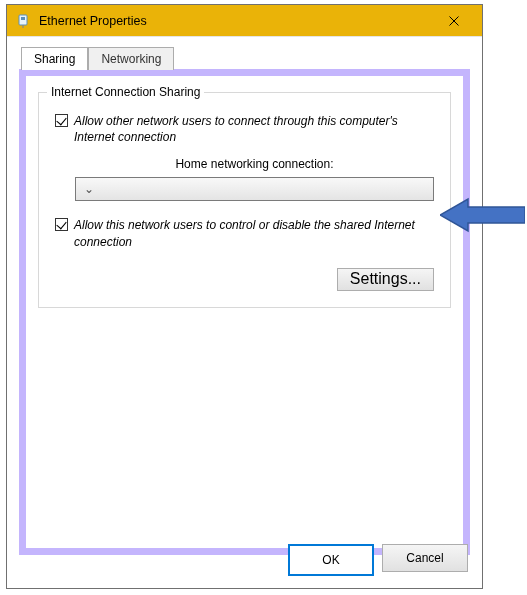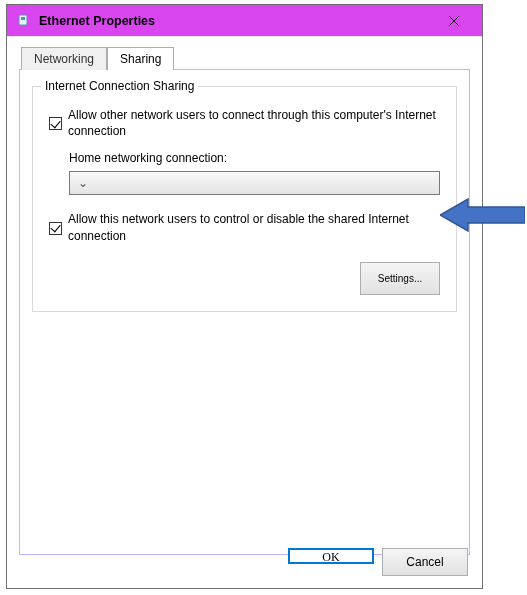--- a/index.html
+++ b/index.html
@@ -18,23 +18,22 @@
       border: 1px solid #707070;
       position: relative;
       margin-left: 6px;
       margin-top: 4px;
     }
     .titlebar {
       height: 32px;
       display: flex;
       align-items: center;
       padding: 0 8px;
-      background: #d946ef;
+      background: #eab308;
       border-bottom: 1px solid #e5e5e5;
-      font-weight: bold;
     }
     .titlebar .app-icon {
       width: 16px;
       height: 16px;
       margin-right: 8px;
       display: flex;
       align-items: center;
       justify-content: center;
     }
     .titlebar .title {
@@ -77,21 +76,21 @@
       color: #333;
       top: 1px;
       z-index: 1;
     }
     .tab.active {
       background: #fff;
       z-index: 3;
       top: 1px;
     }
     .tab-panel {
-      border: 1px solid #c4b5fd;
+      border: 7px solid #c4b5fd;
       background: #fff;
       position: relative;
       height: 486px;
       padding: 16px 12px;
     }
     .groupbox {
       border: 1px solid #d8d8d8;
       position: relative;
       padding: 20px 16px 16px 16px;
     }
@@ -99,22 +98,23 @@
       position: absolute;
       top: -8px;
       left: 8px;
       background: #fff;
       padding: 0 4px;
       font-size: 12px;
       color: #000;
     }
     .checkbox-row {
       display: flex;
-      align-items: center;
+      align-items: flex-start;
       margin-bottom: 6px;
+      font-style: italic;
     }
     .checkbox-box {
       width: 13px;
       height: 13px;
       border: 1px solid #333;
       background: #fff;
       margin-right: 6px;
       margin-top: 1px;
       flex-shrink: 0;
       display: flex;
@@ -134,20 +134,21 @@
     }
     .checkbox-label {
       font-size: 12px;
       color: #000;
       line-height: 1.35;
     }
     .sub-section {
       padding-left: 20px;
       margin-top: 12px;
       margin-bottom: 16px;
+      text-align: center;
     }
     .field-label {
       font-size: 12px;
       margin-bottom: 6px;
       display: block;
     }
     .combo {
       width: 100%;
       height: 24px;
       border: 1px solid #7a7a7a;
@@ -168,43 +169,43 @@
       justify-content: center;
       color: #555;
     }
     .settings-row {
       display: flex;
       justify-content: flex-end;
       margin-top: 18px;
     }
     .btn {
       min-width: 80px;
-      height: 33px;
+      height: 23px;
       border: 1px solid #adadad;
       background: linear-gradient(#f5f5f5, #e1e1e1);
-      font-size: 10px;
+      font-size: 16px;
       font-family: inherit;
       color: #000;
       padding: 0 12px;
       cursor: default;
     }
     .footer {
       position: absolute;
       right: 14px;
       bottom: 12px;
       display: flex;
       gap: 8px;
     }
     .btn-primary {
       min-width: 86px;
-      height: 16px;
+      height: 32px;
       border: 2px solid #0078d7;
       background: #fff;
       font-size: 12px;
-      font-family: Liberation Serif, serif;
+      font-family: Liberation Sans, sans-serif;
       color: #000;
       cursor: default;
     }
     .btn-secondary {
       min-width: 86px;
       height: 28px;
       border: 1px solid #adadad;
       background: linear-gradient(#f5f5f5, #e1e1e1);
       font-size: 12px;
       font-family: inherit;
@@ -236,25 +237,25 @@
       <svg viewBox="0 0 10 10" width="10" height="10">
         <line x1="0.5" y1="0.5" x2="9.5" y2="9.5" stroke="#000" stroke-width="1"></line>
         <line x1="9.5" y1="0.5" x2="0.5" y2="9.5" stroke="#000" stroke-width="1"></line>
       </svg>
     </div>
   </div>
 
   <div class="content">
 
     <div class="tabs-row">
+      <div class="tab active">
+        <span>Sharing</span>
+      </div>
       <div class="tab inactive">
         <span>Networking</span>
-      </div>
-      <div class="tab active">
-        <span>Sharing</span>
       </div>
     </div>
 
     <div class="tab-panel">
 
       <div class="groupbox">
         <span class="groupbox-title">Internet Connection Sharing</span>
 
         <div class="checkbox-row">
           <div class="checkbox-box checked"></div>

